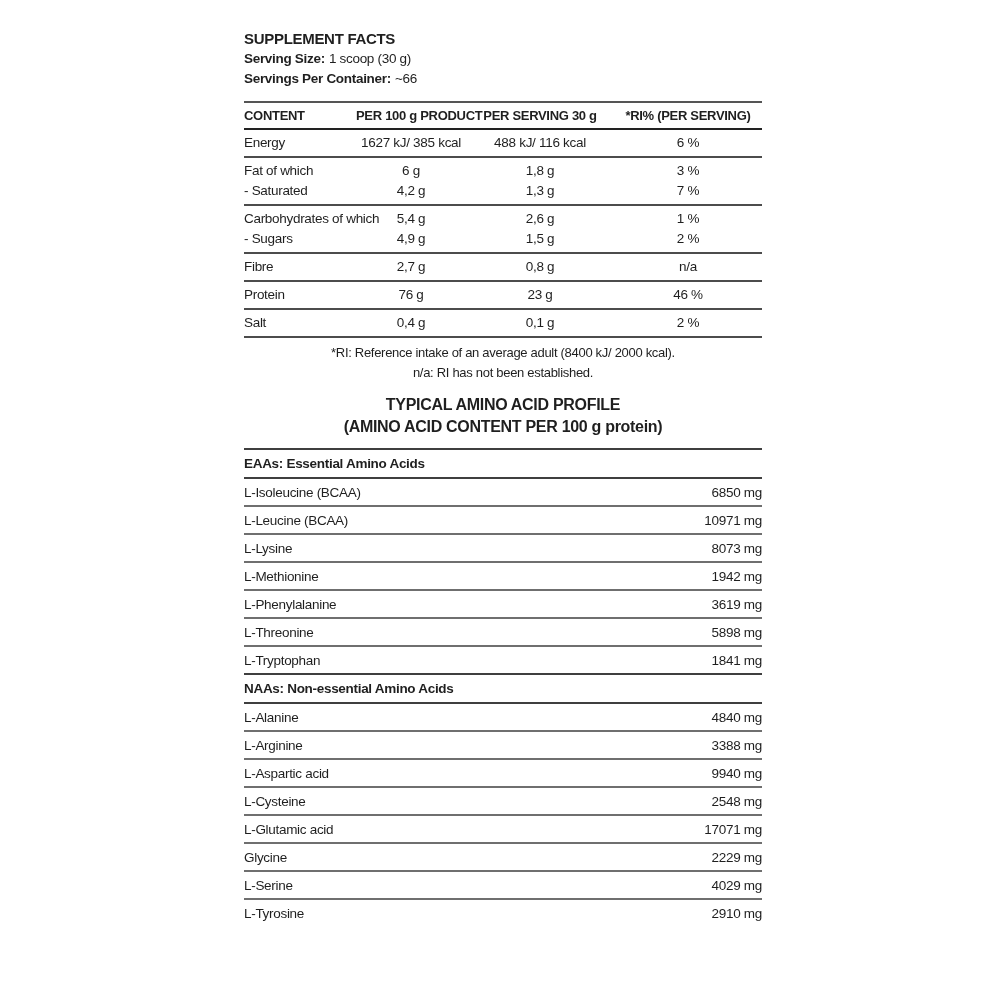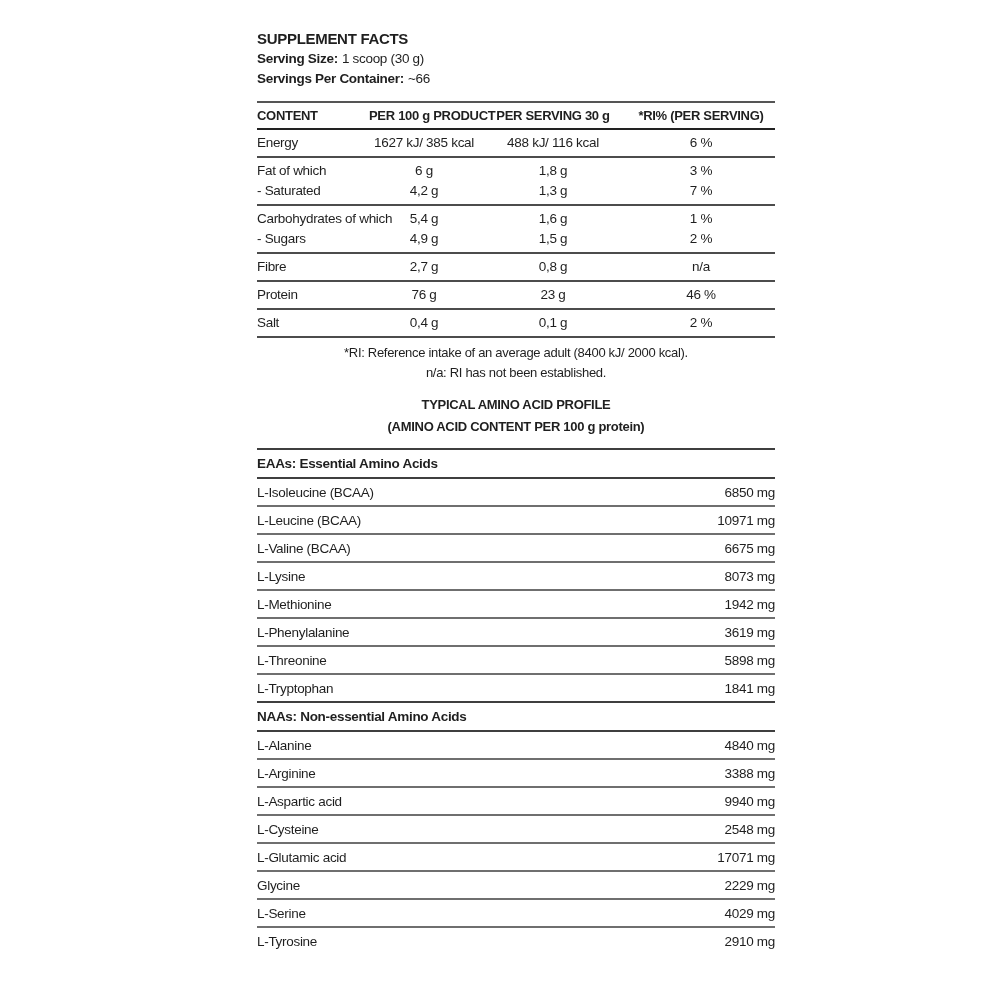--- a/index.html
+++ b/index.html
@@ -11,21 +11,21 @@
     width: 1000px;
     height: 1000px;
     position: relative;
     font-family: "Liberation Sans", sans-serif;
     color: #1f1f1f;
     letter-spacing: -0.3px;
     overflow: hidden;
   }
   .label-container {
     position: absolute;
-    left: 257px;
+    left: 244px;
     top: 28px;
     width: 518px;
   }
   .sf-title {
     font-size: 15px;
     font-weight: 700;
     line-height: 21px;
   }
   .sf-line {
     font-size: 13.5px;
@@ -67,21 +67,21 @@
   .nt-footnote {
     margin-top: 5px;
     text-align: center;
     font-size: 13px;
     line-height: 20px;
   }
   
   .aa-heading {
     margin-top: 11px;
     text-align: center;
-    font-size: 13px;
+    font-size: 16px;
     font-weight: 700;
     line-height: 22px;
   }
   .aa-table {
     margin-top: 10px;
   }
   .aa-section-header {
     border-top: 2px solid #3f3f3f;
     border-bottom: 2px solid #3f3f3f;
     padding: 4px 0;
@@ -144,21 +144,21 @@
             <span class="cell-l">- Saturated</span>
             <span class="cell-c">4,2 g</span>
             <span class="cell-c">1,3 g</span>
             <span class="cell-c">7 %</span>
           </div>
         </div>
         <div class="nt-group">
           <div class="nt-row">
             <span class="cell-l">Carbohydrates of which</span>
             <span class="cell-c">5,4 g</span>
-            <span class="cell-c">1,6 g</span>
+            <span class="cell-c">2,6 g</span>
             <span class="cell-c">1 %</span>
           </div>
           <div class="nt-row">
             <span class="cell-l">- Sugars</span>
             <span class="cell-c">4,9 g</span>
             <span class="cell-c">1,5 g</span>
             <span class="cell-c">2 %</span>
           </div>
         </div>
         <div class="nt-group">
@@ -200,24 +200,20 @@
       <div>
         <div class="aa-row">
           <span>L-Isoleucine (BCAA)</span>
           <span>6850 mg</span>
         </div>
         <div class="aa-row">
           <span>L-Leucine (BCAA)</span>
           <span>10971 mg</span>
         </div>
         <div class="aa-row">
-          <span>L-Valine (BCAA)</span>
-          <span>6675 mg</span>
-        </div>
-        <div class="aa-row">
           <span>L-Lysine</span>
           <span>8073 mg</span>
         </div>
         <div class="aa-row">
           <span>L-Methionine</span>
           <span>1942 mg</span>
         </div>
         <div class="aa-row">
           <span>L-Phenylalanine</span>
           <span>3619 mg</span>

